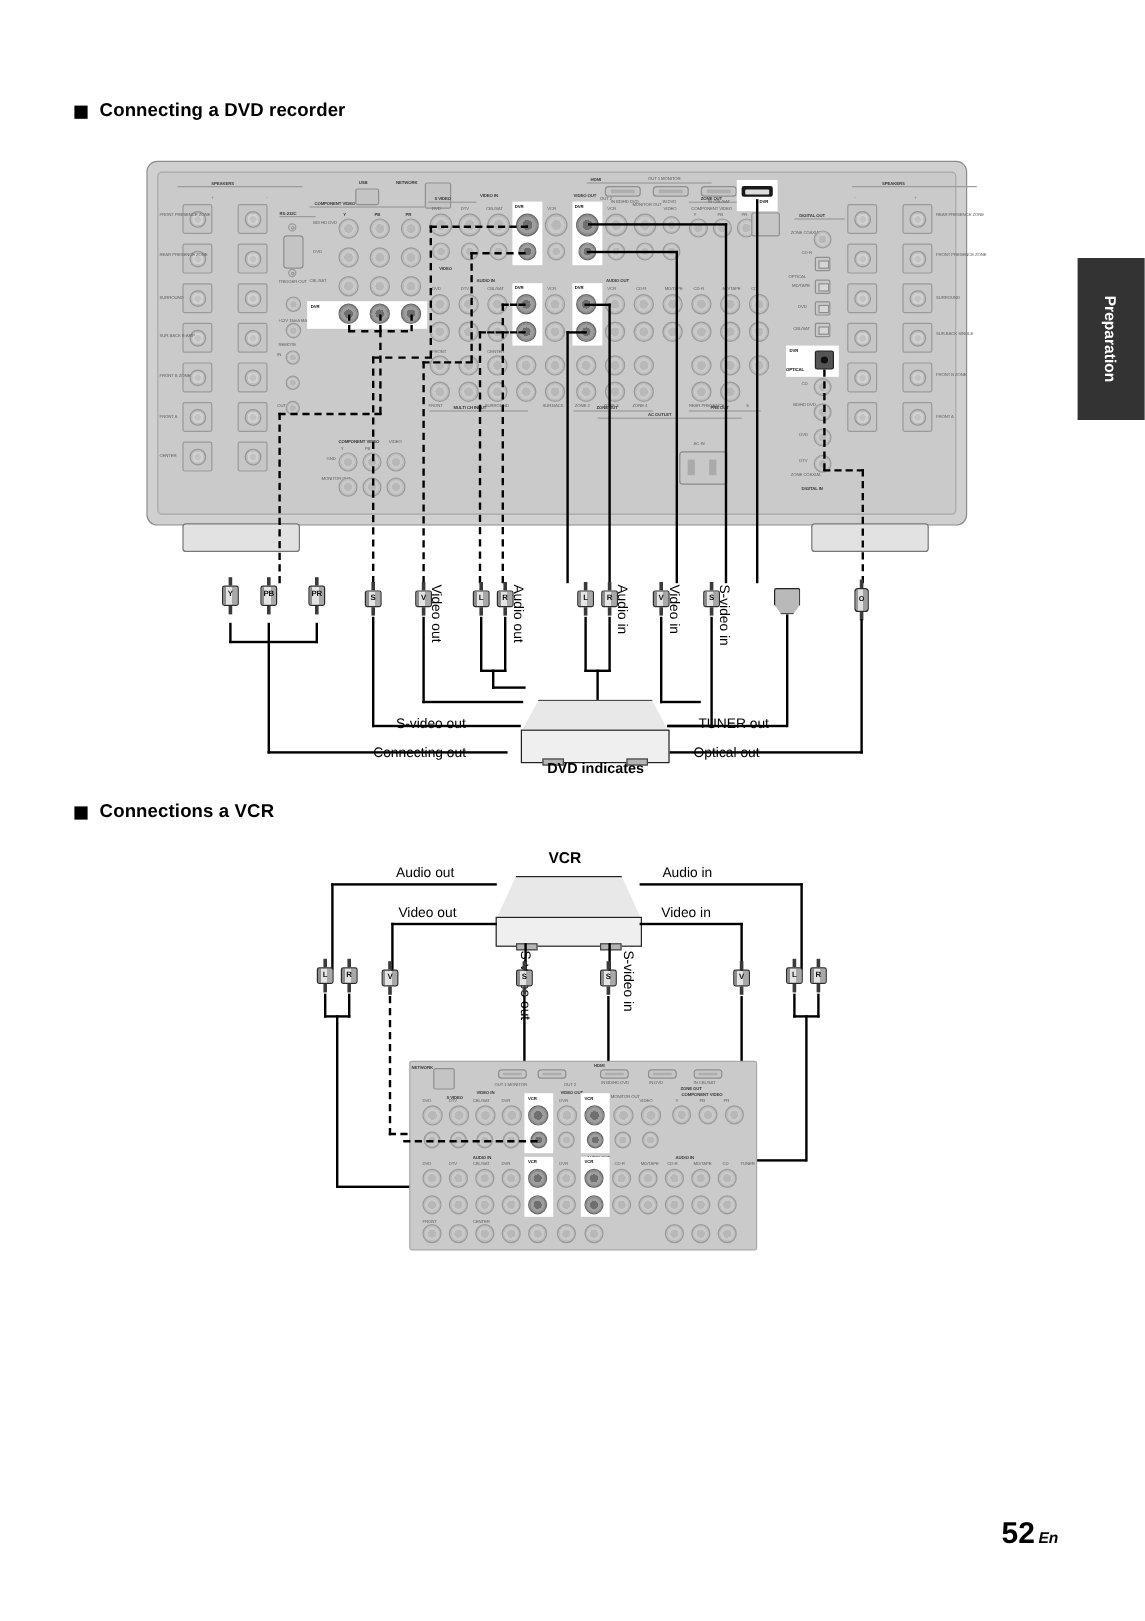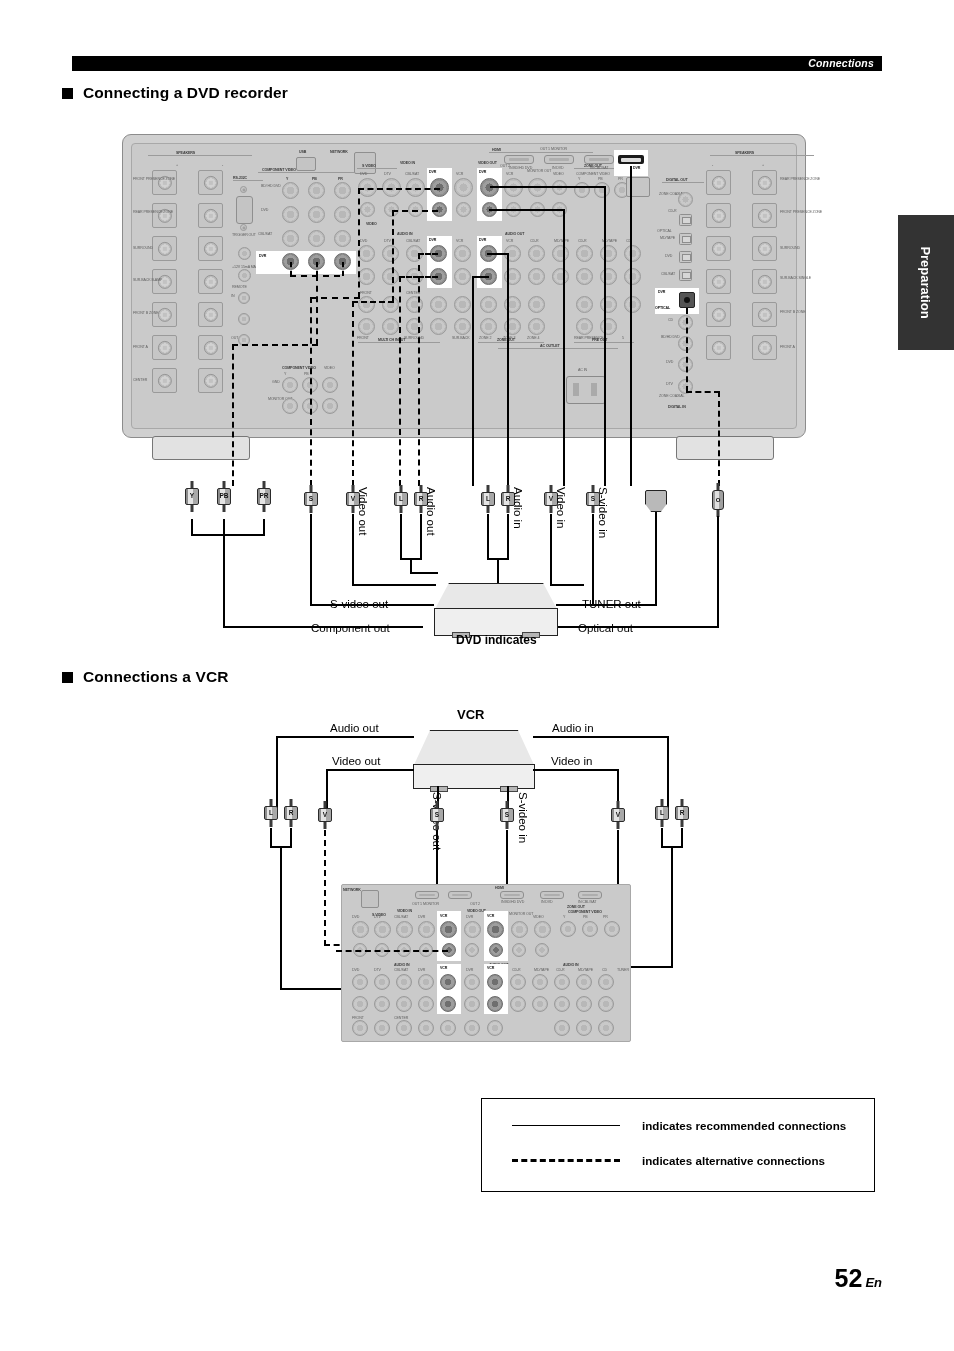--- a/index.html
+++ b/index.html
@@ -135,23 +135,20 @@
     transform-origin:left top;transform:rotate(90deg);
   }
   .flab{position:absolute;white-space:nowrap;font-size:11.5px;}
   .flab.bold{font-weight:bold;font-size:12px;}
 </style>
 </head>
 <body>
 
 <div class="page">
 
-  <div class="hdr-bar">
-    <span>Connections</span>
-  </div>
 
   <div class="side-tab">
     <span>Preparation</span>
   </div>
 
   <div class="sec-head" style="left:62px;top:84px;">
     <span class="sq"></span>
     <span class="tx">Connecting a DVD recorder</span>
   </div>
 
@@ -643,21 +640,21 @@
     </div>
     <div class="w" style="left:717px;top:516px;width:2px;height:112px;"></div>
     <div class="w" style="left:556px;top:626px;width:163px;height:2px;"></div>
 
     <div class="dev-top" style="left:434px;top:583px;width:122px;height:26px;clip-path:polygon(12% 0,88% 0,100% 100%,0 100%);"></div>
     <div class="dev-front" style="left:434px;top:608px;width:122px;height:26px;"></div>
     <div style="position:absolute;left:452px;top:632px;width:16px;height:4px;background:#b5b5b5;border:1px solid #444;"></div>
     <div style="position:absolute;left:522px;top:632px;width:16px;height:4px;background:#b5b5b5;border:1px solid #444;"></div>
 
     <div class="flab" style="left:330px;top:598px;">S-video out</div>
-    <div class="flab" style="left:311px;top:622px;">Component out</div>
+    <div class="flab" style="left:311px;top:622px;">Connecting out</div>
     <div class="flab" style="left:582px;top:598px;">TUNER out</div>
     <div class="flab" style="left:578px;top:622px;">Optical out</div>
     <div class="flab bold" style="left:456px;top:633px;">DVD indicates</div>
   </div>
 
   <div class="sec-head" style="left:62px;top:668px;">
     <span class="sq"></span>
     <span class="tx">Connections a VCR</span>
   </div>
 
@@ -884,28 +881,18 @@
     <div class="jack" style="left:440px;top:1020px;width:16px;height:16px;"></div>
     <div class="jack" style="left:464px;top:1020px;width:16px;height:16px;"></div>
     <div class="jack" style="left:487px;top:1020px;width:16px;height:16px;"></div>
     <div class="jack" style="left:554px;top:1020px;width:16px;height:16px;"></div>
     <div class="jack" style="left:576px;top:1020px;width:16px;height:16px;"></div>
     <div class="jack" style="left:598px;top:1020px;width:16px;height:16px;"></div>
 
     <div class="wd h" style="left:336px;top:950px;width:112px;"></div>
   </div>
 
-  <div class="legend">
-    <div class="row r1">
-      <span class="ln"></span>
-      <span class="lb">indicates recommended connections</span>
-    </div>
-    <div class="row r2">
-      <span class="ln dash"></span>
-      <span class="lb">indicates alternative connections</span>
-    </div>
-  </div>
 
   <div class="pg-no">
     <b>52</b><i>En</i>
   </div>
 
 </div>
 
 </body></html>

